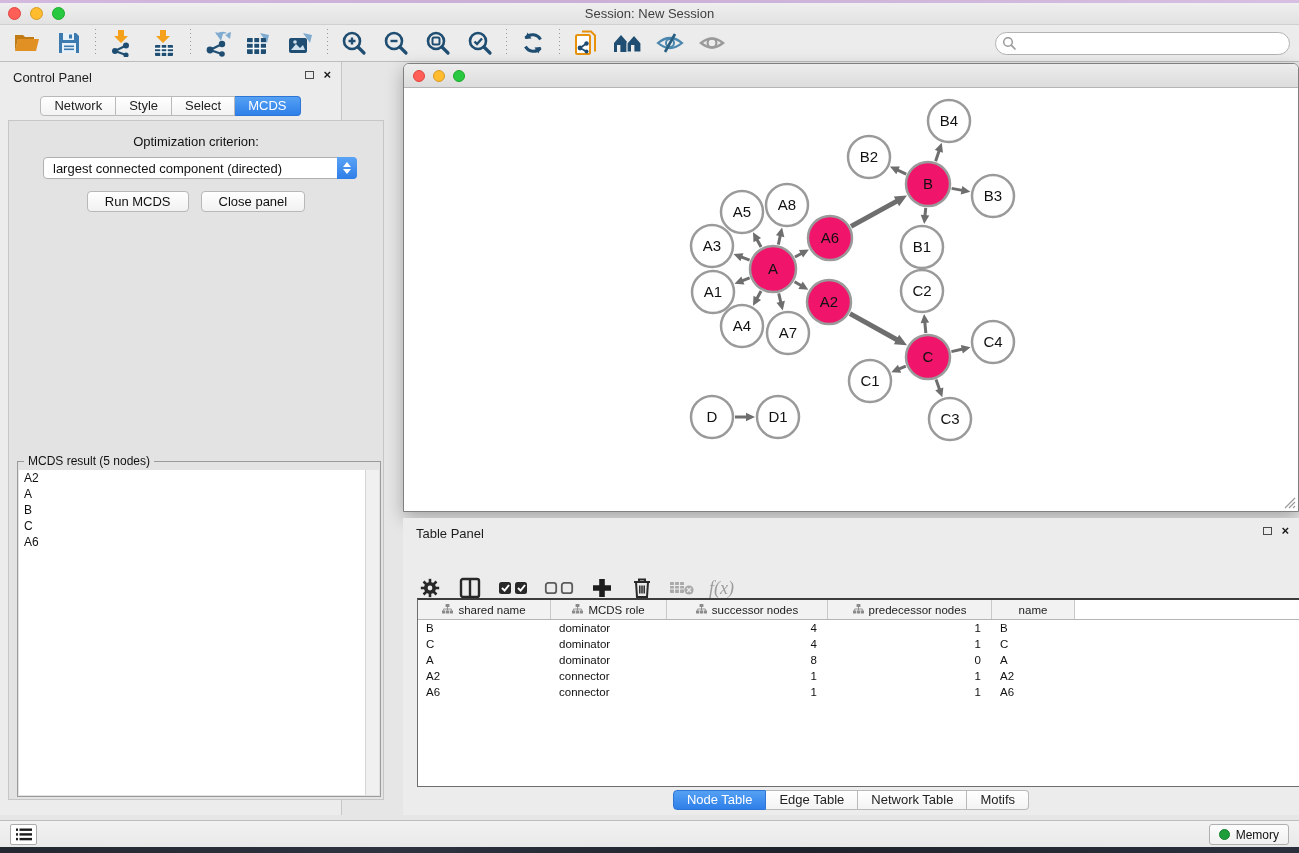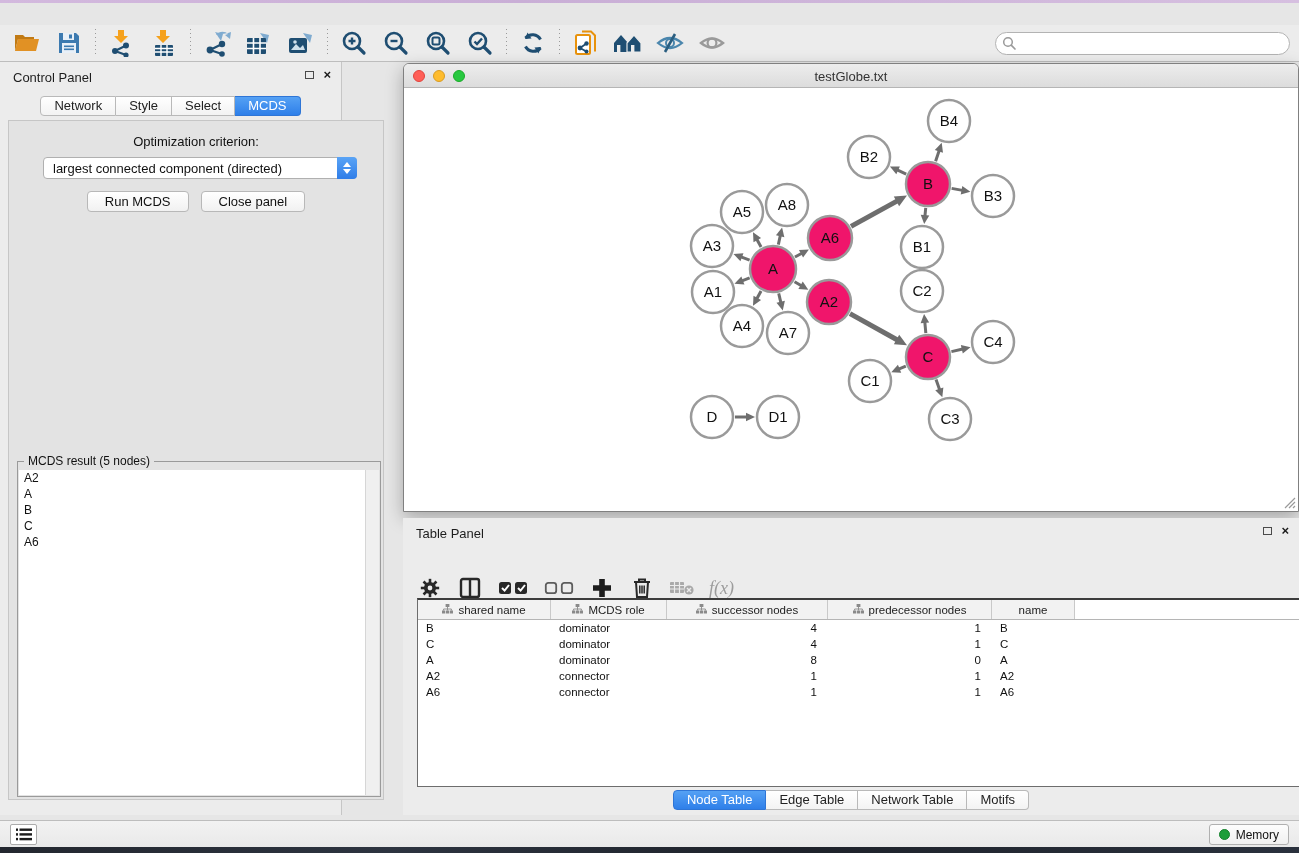--- a/index.html
+++ b/index.html
@@ -124,20 +124,28 @@
   .desktop-bottom { position:absolute; left:0; top:847px; width:100%; height:6px;
     background:linear-gradient(90deg,#23272f,#2d3440 30%,#1e222a 60%,#2a313d); }
 </style>
 </head>
 <body>
 
 <div class="screen">
 
   <div class="desktop-top"></div>
 
+  <div class="titlebar">
+    <div class="traffic">
+      <div class="light red"></div>
+      <div class="light yellow"></div>
+      <div class="light green"></div>
+    </div>
+    <div class="title">Session: New Session</div>
+  </div>
 
   <div class="toolbar">
     <div class="tb-icon" style="margin-left:12px;">
       <svg width="28" height="26" viewBox="0 0 28 26">
         <path d="M2 21 L5 9 H26 L23 21 Z" fill="#e19124"></path>
         <path d="M2 21 V5 h8 l2 2 h9 v2 H5 Z" fill="#c17a14"></path>
       </svg>
     </div>
     <div class="tb-icon">
       <svg width="24" height="24" viewBox="0 0 24 24">
@@ -320,21 +328,20 @@
     </div>
   </div>
 
   <div class="net-window">
     <div class="net-titlebar">
       <div class="net-traffic">
         <div class="light red sm"></div>
         <div class="light yellow sm"></div>
         <div class="light green sm"></div>
       </div>
-      <div class="net-title">testGlobe.txt</div>
     </div>
     <div class="net-canvas">
       <svg id="graph-svg" width="894" height="424" viewBox="0 0 894 424">
           <g>
             <line x1="345.65634706744873" y1="189.94840029081132" x2="337.94612963636354" y2="192.903983639394" stroke="#6e6e6e" stroke-width="3"></line>
             <polygon points="330.47616069794714,195.7674717324536 337.34075090364604,188.53093932336273 340.41900060368516,196.56115593216035" fill="#6e6e6e"></polygon>
           </g>
           <g>
             <line x1="345.6075678401552" y1="172.17990262825523" x2="337.0066158782075" y2="168.9369207409635" stroke="#6e6e6e" stroke-width="3"></line>
             <polygon points="329.5210375870572,166.11448958200518 339.45936991254143,165.26622630434 336.4252564166612,173.3132229673266" fill="#6e6e6e"></polygon>

